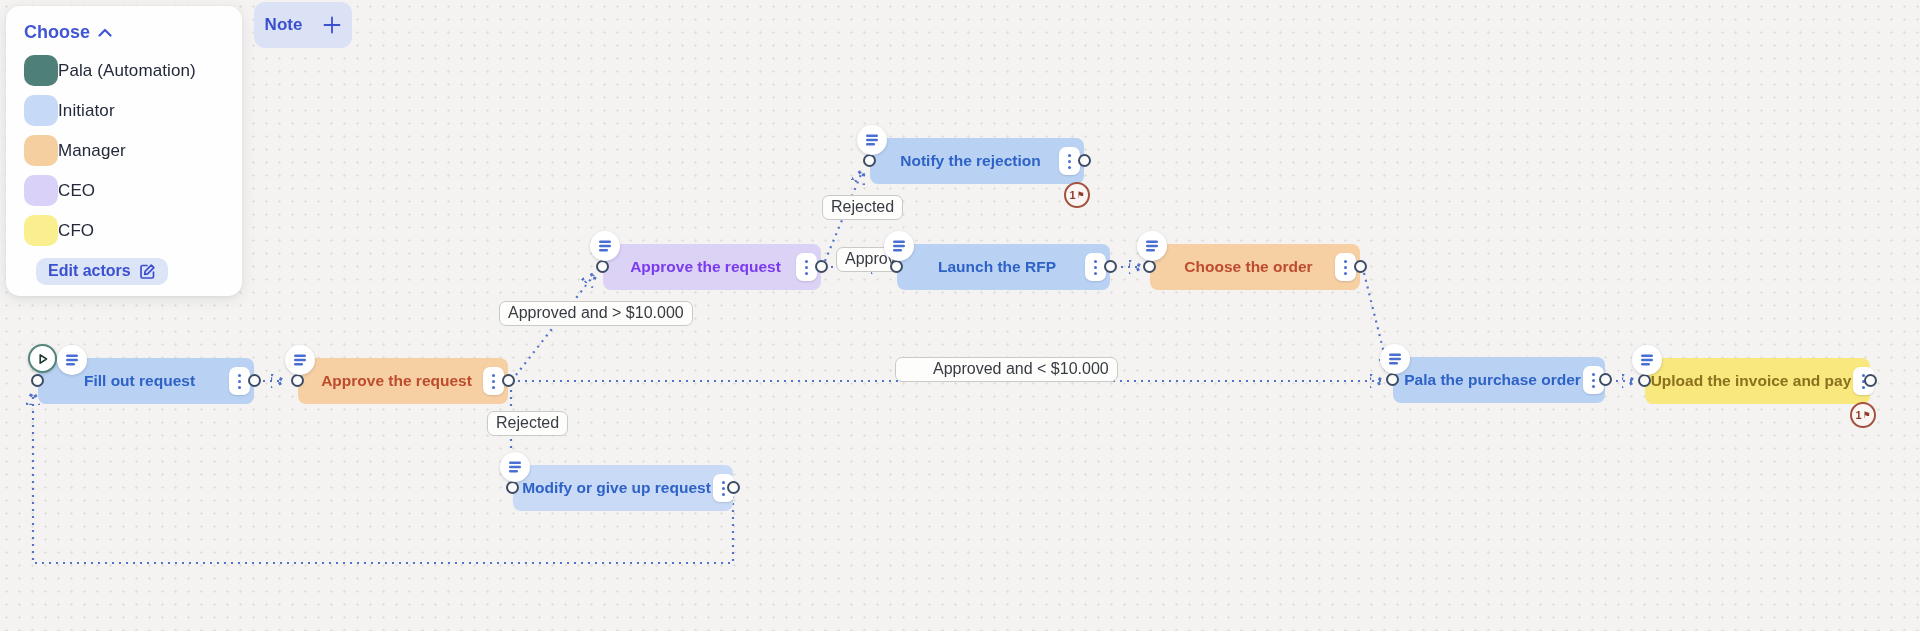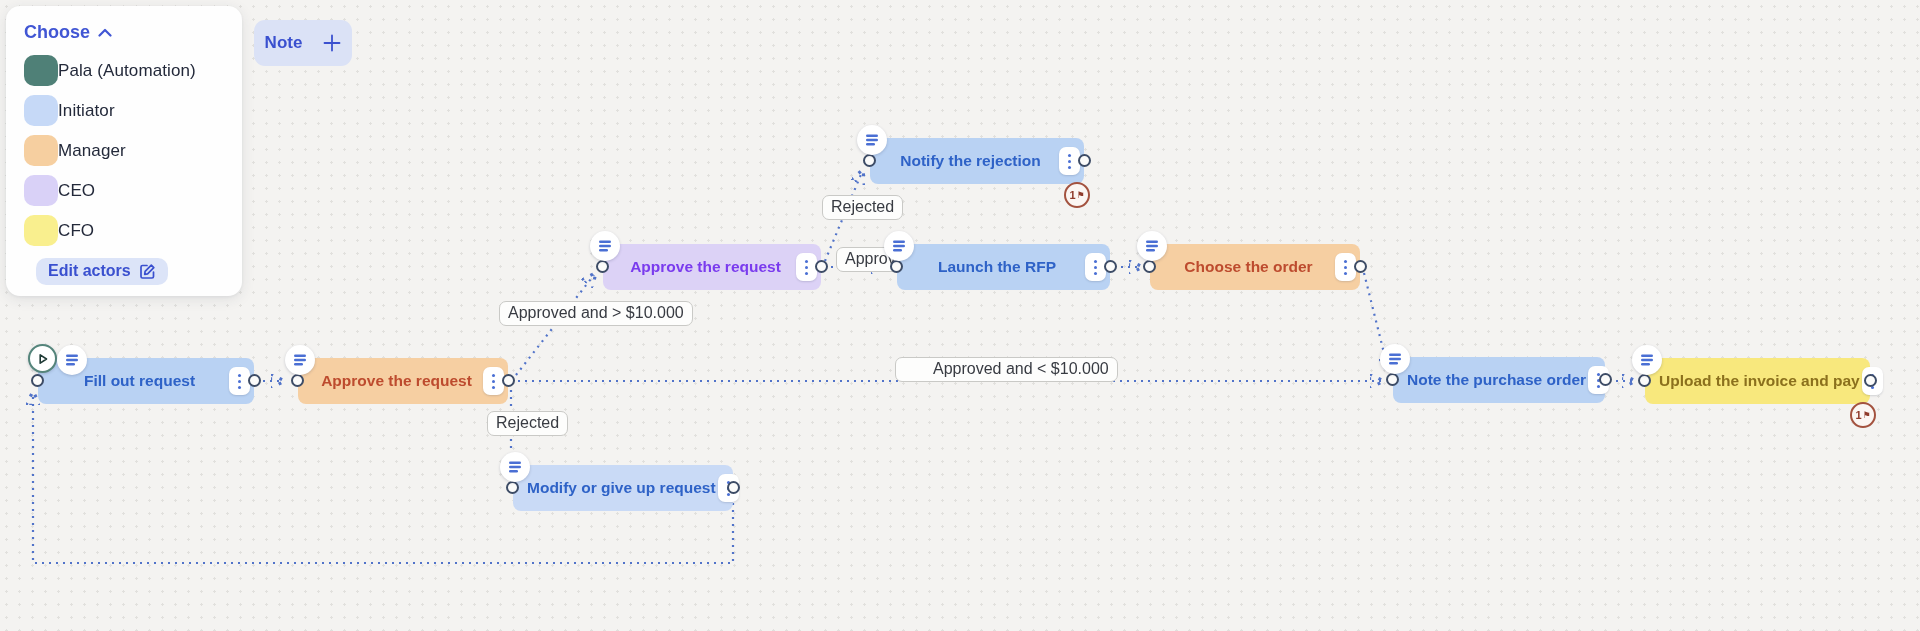--- a/index.html
+++ b/index.html
@@ -28,21 +28,21 @@
     display: inline-flex; align-items: center; gap: 8px;
     background: #dce4f8; border: none; border-radius: 10px;
     padding: 4px 12px 5px 12px; margin-top: 3px; cursor: pointer;
     color: #3a50cf; font-size: 16px; font-weight: 700;
     font-family: "Liberation Sans", sans-serif;
     margin-left: 12px;
   }
 
   
   .note-btn {
-    position: absolute; left: 254px; top: 20px; width: 98px; height: 46px;
+    position: absolute; left: 254px; top: 2px; width: 98px; height: 46px;
     background: #dbe2f6; border: none; border-radius: 11px; z-index: 10;
     display: flex; align-items: center; justify-content: center; gap: 21px;
     color: #3a50cf; font-size: 17px; font-weight: 700; cursor: pointer;
     font-family: "Liberation Sans", sans-serif;
   }
 
   
   svg.wires { position: absolute; left: 0; top: 0; z-index: 1; }
   svg.wires path { fill: none; stroke: #5173c9; stroke-width: 2.2; stroke-dasharray: 2 5; }
 
@@ -50,21 +50,21 @@
   .edge-label {
     position: absolute; z-index: 2;
     background: #fdfdfc; border: 1px solid #c9c9c6; border-radius: 7px;
     padding: 2px 8px 3px 8px; font-size: 16px; font-weight: 500; color: #383b42;
     white-space: nowrap;
   }
 
   
   .node {
     position: absolute; height: 46px; border-radius: 8px; z-index: 3;
-    display: flex; align-items: center; cursor: pointer;
+    display: flex; align-items: center; cursor: pointer; justify-content: center;
   }
   .node-label {
     flex: 1; text-align: center; font-size: 15.5px; font-weight: 700;
     padding-left: 14px; white-space: nowrap;
   }
   .kebab {
     position: relative; width: 21px; height: 28px; margin: 0 4px 0 2px;
     background: #fff; border: none; border-radius: 7px; cursor: pointer;
     box-shadow: 0 1px 2px rgba(50,60,90,.18); flex: 0 0 auto;
   }
@@ -287,21 +287,21 @@
 <div class="node" style="left: 1393px; top: 357px; width: 212px; background: rgb(185, 210, 243);">
   <span class="icon-circle note-circle">
     <svg width="16" height="16" viewBox="0 0 16 16">
         <g fill="#4a6fd4">
           <rect x="2" y="2.5" width="12" height="2.6" rx="1.3"></rect>
           <rect x="2" y="6.7" width="12" height="2.6" rx="1.3"></rect>
           <rect x="2" y="10.9" width="9" height="2.6" rx="1.3"></rect>
         </g>
       </svg>
   </span>
-  <span class="node-label" style="color: rgb(46, 98, 199);">Note the purchase order</span>
+  <span class="node-label" style="color: rgb(46, 98, 199);">Pala the purchase order</span>
   <button class="kebab">
       <span class="dot"></span>
     </button>
   <span class="port port-left"></span>
   <span class="port port-right"></span>
 </div>
 
 <div class="node" style="left: 1645px; top: 358px; width: 225px; background: rgb(248, 232, 125);">
   <span class="icon-circle note-circle">
     <svg width="16" height="16" viewBox="0 0 16 16">

